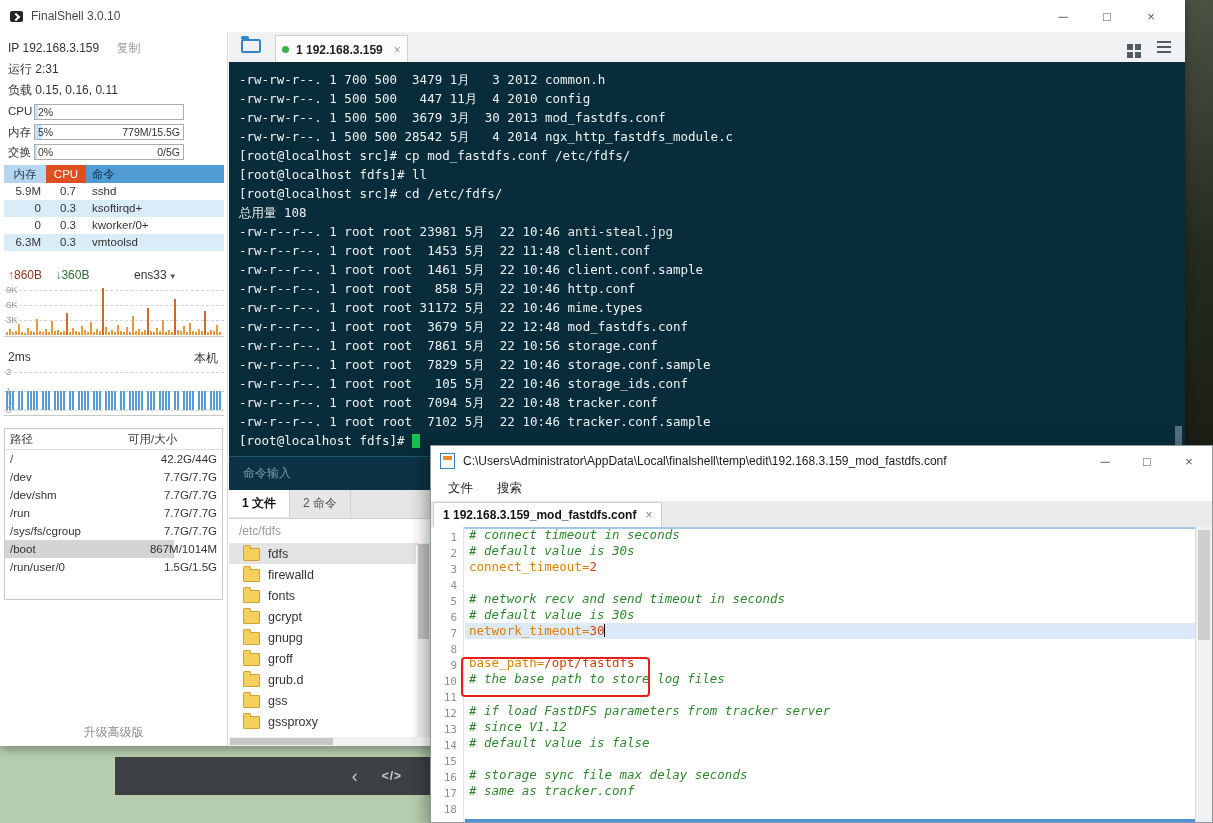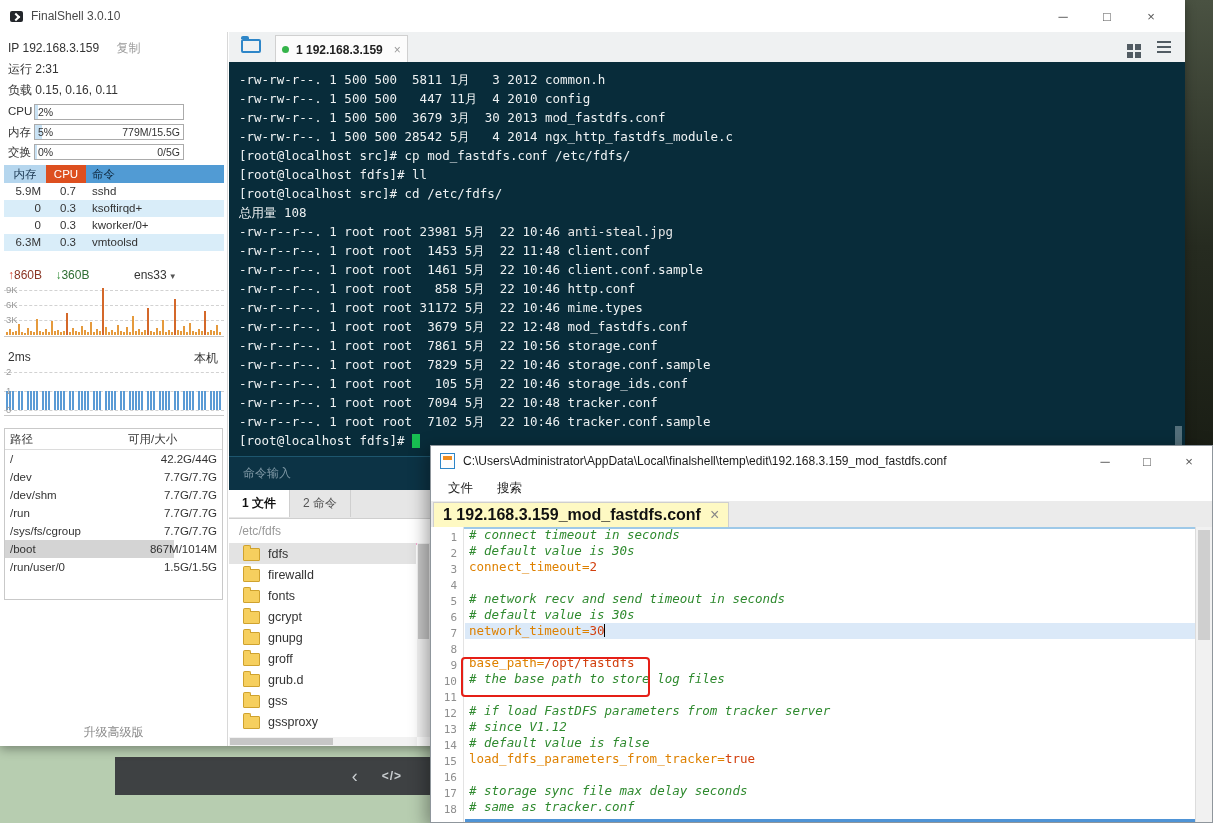--- a/index.html
+++ b/index.html
@@ -116,22 +116,22 @@
        border:1px solid #8f969c;box-sizing:border-box;box-shadow:-4px 4px 16px rgba(0,0,0,.35)}
   .ed-titlebar{height:30px;display:flex;align-items:center;padding-left:9px;position:relative}
   .ed-app-ico{width:13px;height:14px;background:#fdfdfd;border:1px solid #2e86c8;position:relative;flex:none}
   .ed-app-ico::after{content:"";position:absolute;left:2px;top:2px;right:2px;height:4px;background:#f08c1e}
   .ed-title{margin-left:8px;font-size:12px;color:#1a1a1a;white-space:nowrap;overflow:hidden}
   .ed-controls{position:absolute;right:2px;top:0;height:30px;display:flex}
   .ed-controls .wbtn{width:42px}
   .ed-menubar{height:25px;display:flex;align-items:center;padding-left:6px;gap:2px;font-size:12.5px;color:#222}
   .ed-menu-item{padding:2px 11px;cursor:pointer}
   .ed-tabbar{height:26px;background:#ebebeb;border-bottom:2px solid #9ec9e8;display:flex;align-items:flex-end;box-sizing:content-box}
-  .ed-tab{height:24px;line-height:24px;background:#fef9c3;border:1px solid #cfcfcf;border-bottom:none;margin-left:2px;
-       padding:0 9px;font-size:16px;font-weight:bold;color:#111;display:flex;gap:9px;cursor:pointer}
+  .ed-tab{height:24px;line-height:24px;background:#ffffff;border:1px solid #cfcfcf;border-bottom:none;margin-left:2px;
+       padding:0 9px;font-size:12px;font-weight:bold;color:#111;display:flex;gap:9px;cursor:pointer}
   .ed-tab-close{color:#888;font-weight:normal;cursor:pointer}
   .ed-body{position:absolute;top:81px;left:0;right:17px;bottom:0;overflow:hidden}
   #ed-gutter{position:absolute;left:0;top:0;bottom:0;width:33px;border-right:1px solid #e3e3e3;background:#fff;padding-top:4px;box-sizing:border-box}
   .ed-num{height:16px;line-height:16px;text-align:right;padding-right:6px;font:11px "DejaVu Sans Mono",monospace;color:#8f8f8f}
   #ed-code{position:absolute;left:34px;top:0;right:0;bottom:0;padding-top:0;font:12.5px/16px "DejaVu Sans Mono","Liberation Mono",monospace;color:#333}
   .ed-line{height:16px;white-space:pre;padding-left:4px}
   .ed-line.comment{color:#2f8a2f;font-style:italic}
   .pname{color:#de8100}
   .pval{color:#d2400e}
   .ed-line.current{background:#dbe9f8}
@@ -458,21 +458,21 @@
         <span class="tab-close">×</span>
       </div>
       <div class="tb-icons">
         <span class="icon-grid"></span>
         <span class="icon-list"></span>
       </div>
     </div>
 
     <div class="terminal">
       <div id="term-lines">
-          <div class="term-line"><span class="c-w">-rw-rw-r--. 1 500 500  5811 1月   3 2012 common.h</span></div>
+          <div class="term-line"><span class="c-w">-rw-rw-r--. 1 700 500  3479 1月   3 2012 common.h</span></div>
           <div class="term-line"><span class="c-w">-rw-rw-r--. 1 500 500   447 11月  4 2010 config</span></div>
           <div class="term-line"><span class="c-w">-rw-rw-r--. 1 500 500  3679 3月  30 2013 mod_fastdfs.conf</span></div>
           <div class="term-line"><span class="c-w">-rw-rw-r--. 1 500 500 28542 5月   4 2014 ngx_http_fastdfs_module.c</span></div>
           <div class="term-line"><span class="c-w">[root@localhost src]# cp mod_fastdfs.conf /etc/fdfs/</span></div>
           <div class="term-line"><span class="c-w">[root@localhost fdfs]# ll</span></div>
           <div class="term-line"><span class="c-w">[root@localhost src]# cd /etc/fdfs/</span></div>
           <div class="term-line"><span class="c-w">总用量 108</span></div>
           <div class="term-line"><span class="c-w">-rw-r--r--. 1 root root 23981 5月  22 10:46 </span><span class="c-red">anti-steal.jpg</span></div>
           <div class="term-line"><span class="c-w">-rw-r--r--. 1 root root  1453 5月  22 11:48 client.conf</span></div>
           <div class="term-line"><span class="c-w">-rw-r--r--. 1 root root  1461 5月  22 10:46 client.conf.sample</span></div>
@@ -596,21 +596,20 @@
         <div class="ed-line comment"># network recv and send timeout in seconds</div>
         <div class="ed-line comment"># default value is 30s</div>
         <div class="ed-line prop current"><span class="pname">network_timeout=</span><span class="pval">30</span><span class="ed-caret"></span></div>
         <div class="ed-line blank"></div>
         <div class="ed-line prop"><span class="pname">base_path=</span><span class="pval">/opt/fastdfs</span></div>
         <div class="ed-line comment"># the base path to store log files</div>
         <div class="ed-line blank"></div>
         <div class="ed-line comment"># if load FastDFS parameters from tracker server</div>
         <div class="ed-line comment"># since V1.12</div>
         <div class="ed-line comment"># default value is false</div>
-        <div class="ed-line prop"><span class="pname">load_fdfs_parameters_from_tracker=</span><span class="pval">true</span></div>
         <div class="ed-line blank"></div>
         <div class="ed-line comment"># storage sync file max delay seconds</div>
         <div class="ed-line comment"># same as tracker.conf</div>
       </div>
     <div class="ed-redbox"></div>
     <div class="ed-selstrip"></div>
   </div>
   <div class="ed-scrollbar">
       <div class="ed-thumb"></div>
     </div>

